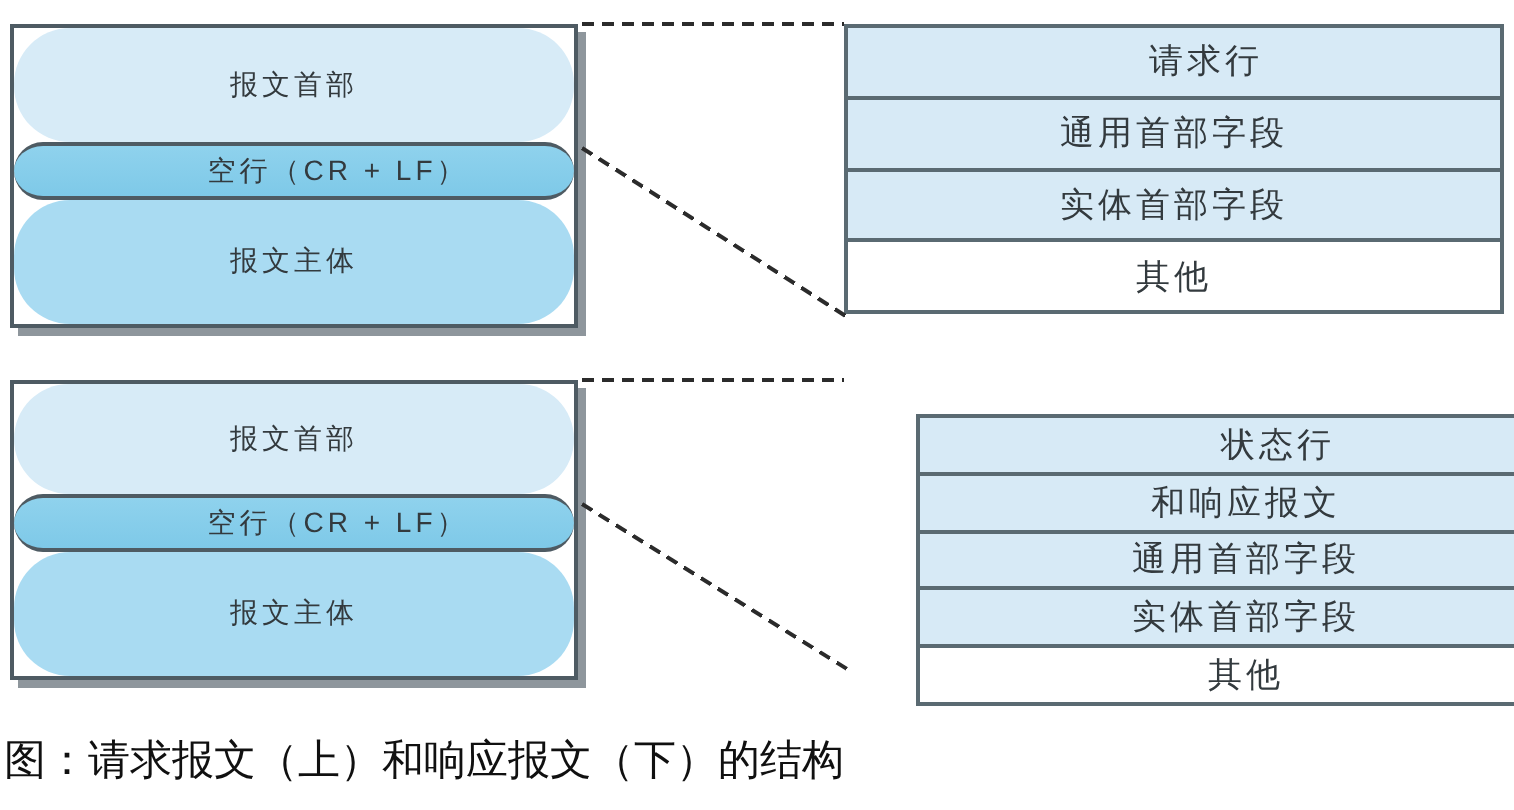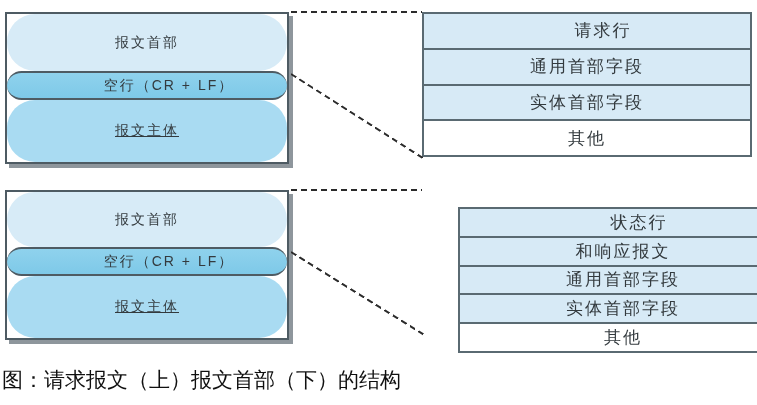--- a/index.html
+++ b/index.html
@@ -37,21 +37,21 @@
     border-radius: 28px;
   }
   .mrow-header  { background: var(--c-row_light, #D7EBF7); }
   .mrow-empty   {
     background: linear-gradient(180deg, #8FD2ED 0%, var(--c-row_empty_line, #7EC9E8) 100%);
     border-top: 2px solid var(--c-box_border, #4E5B63);
     border-bottom: 2px solid var(--c-box_border, #4E5B63);
     letter-spacing: 1px;
     padding-left: 44px;
   }
-  .mrow-body    { background: var(--c-row_body, #A9DBF2); text-decoration: underline; }
+  .mrow-body    { background: var(--c-row_body, #A9DBF2); }
 
   
   .detailbox {
     position: absolute;
     left: 422px;
     width: 326px;
     border: 2px solid var(--c-detail_border, #5A6A72);
     display: flex;
     flex-direction: column;
     box-sizing: content-box;
@@ -123,15 +123,15 @@
     <div class="drow">状态行</div>
     <div class="drow">和响应报文</div>
     <div class="drow">通用首部字段</div>
     <div class="drow">实体首部字段</div>
     <div class="drow drow-other">其他</div>
   </div>
 
   <div class="dash" style="left:291px; top:189px; width:131px;"></div>
   <div class="dash dash-diag" style="left:291px; top:251px; width:156px; transform:rotate(31.9deg);"></div>
 
-  <div class="caption">图：请求报文（上）报文首部（下）的结构</div>
+  <div class="caption">图：请求报文（上）和响应报文（下）的结构</div>
 
 </div>
 
 </body></html>

